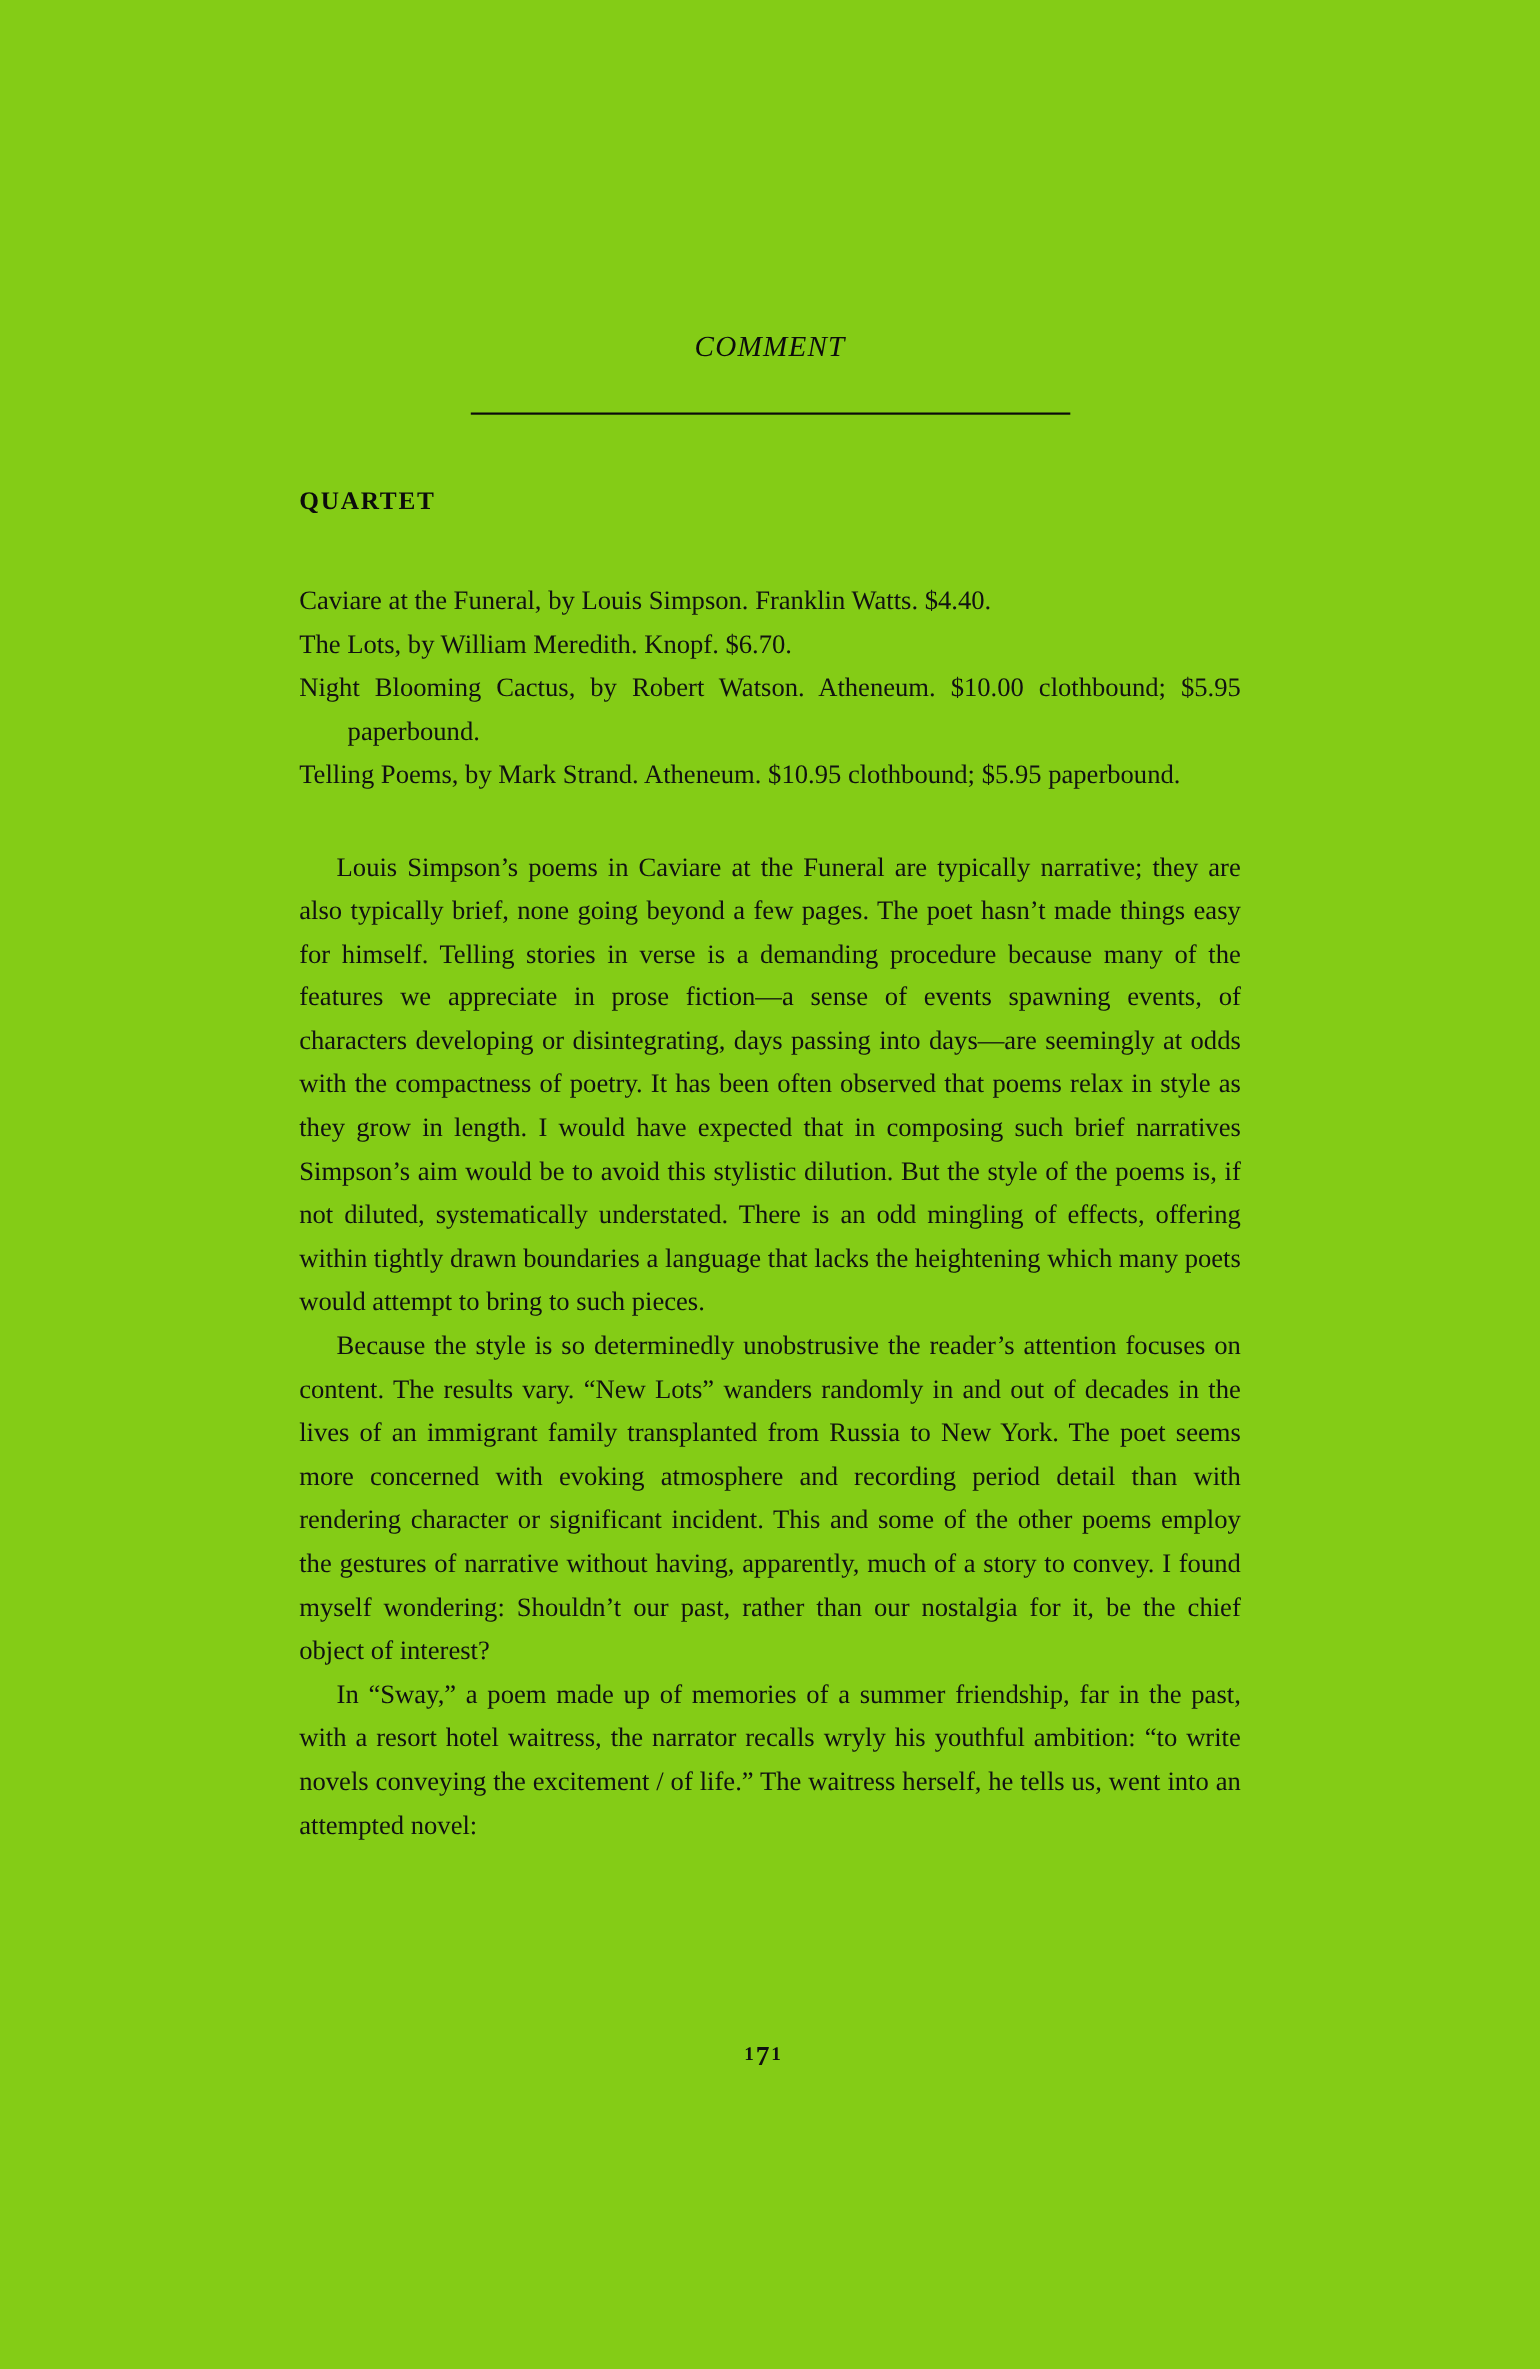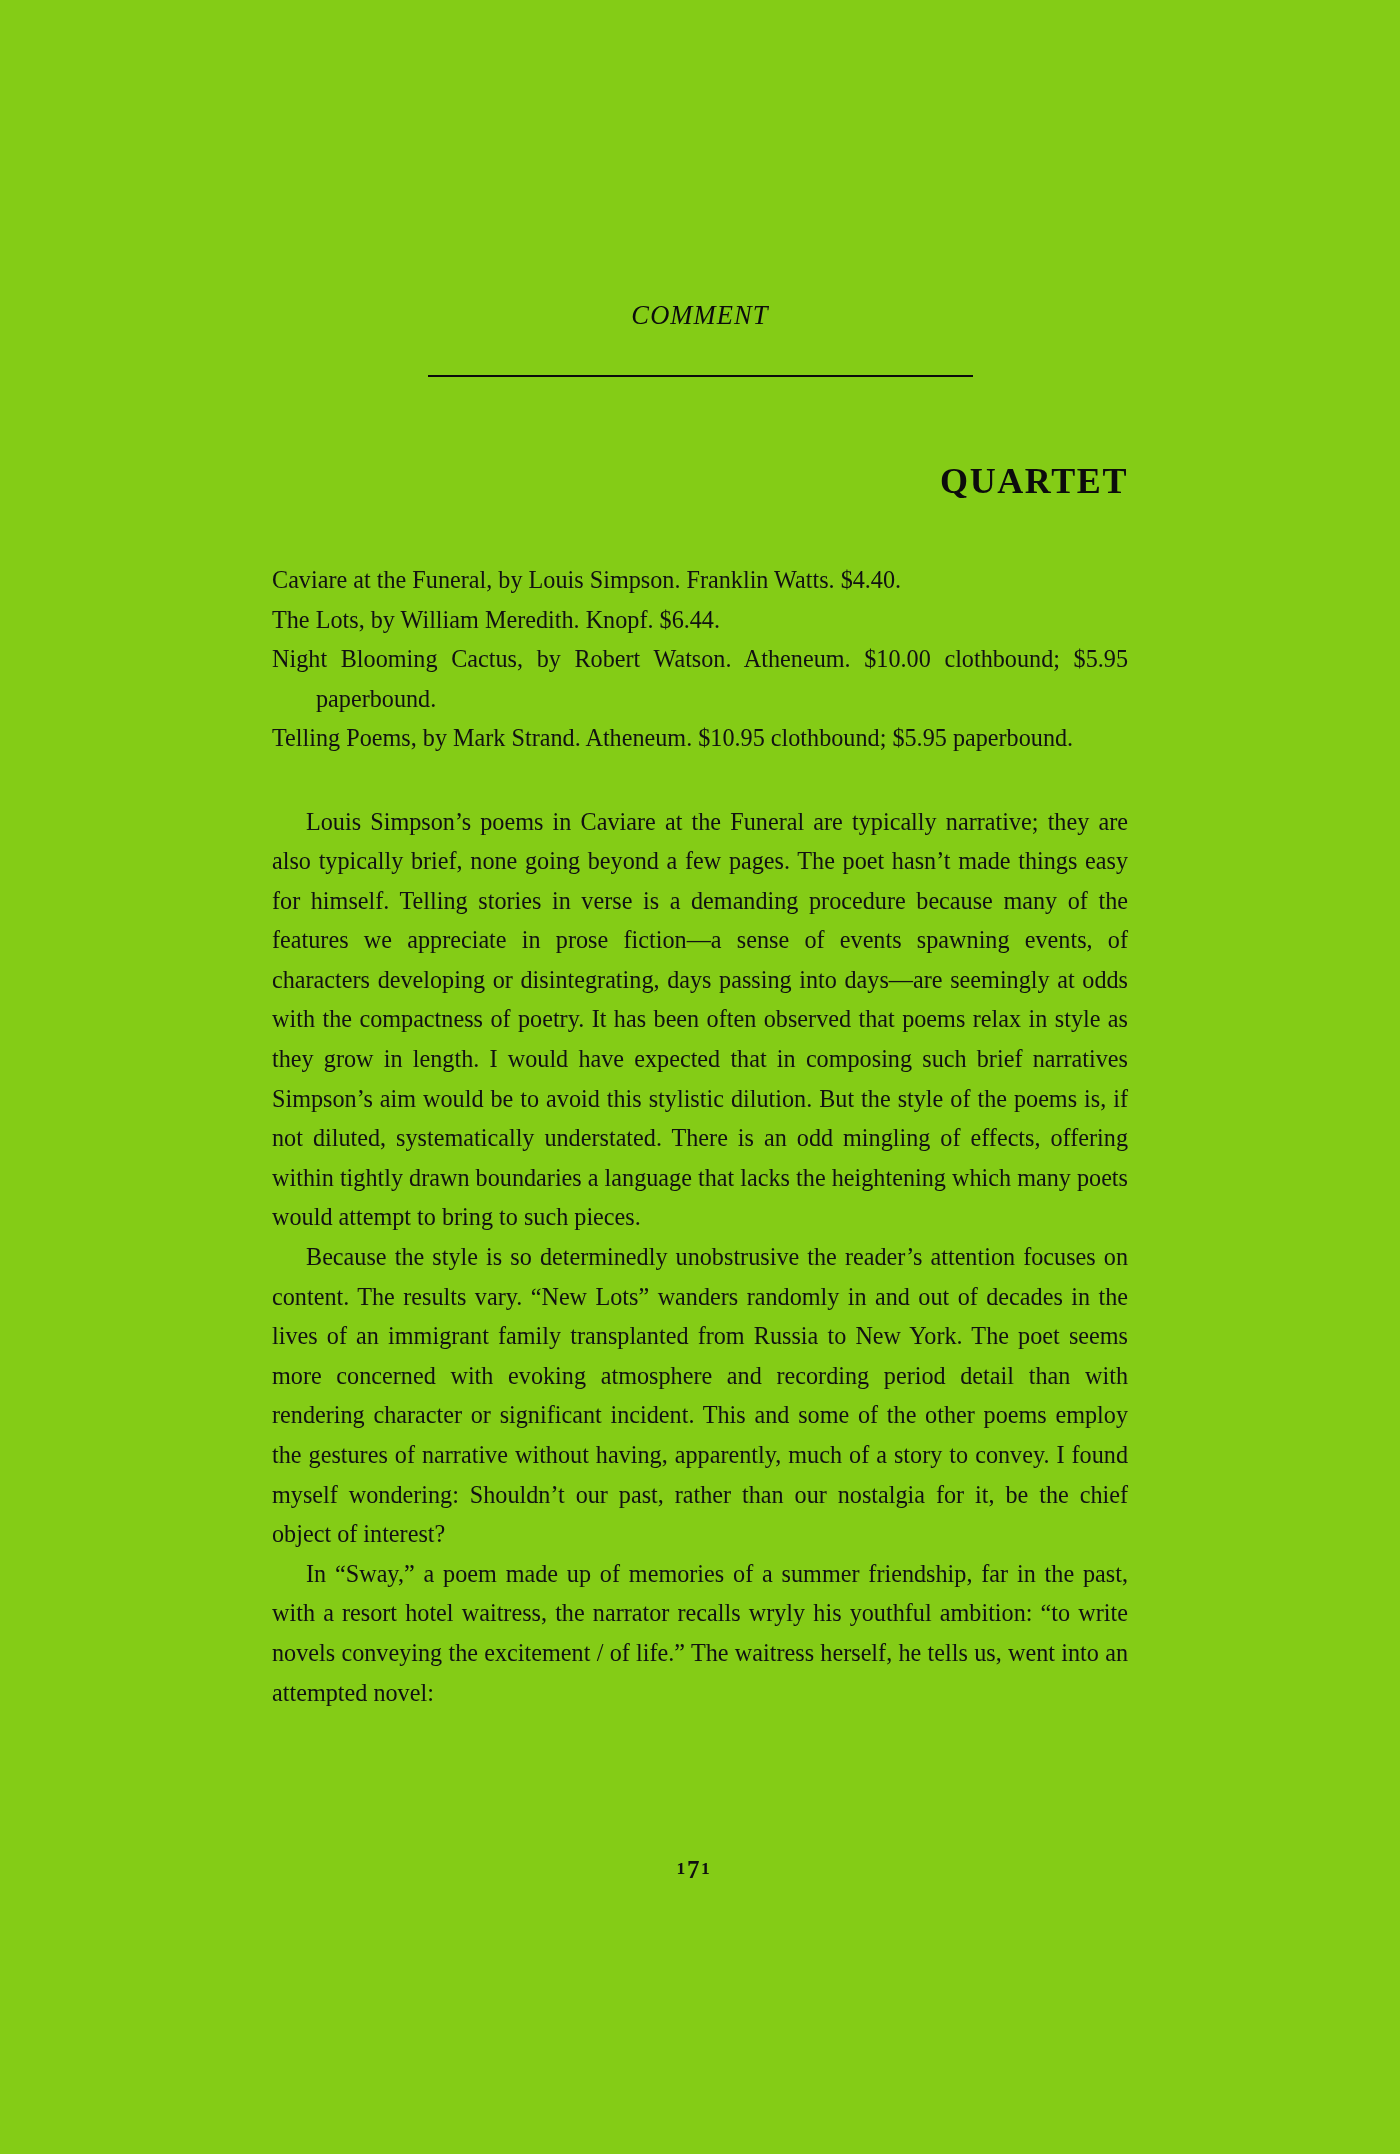--- a/index.html
+++ b/index.html
@@ -39,23 +39,23 @@
   }
   .head-rule {
     margin: 44px auto 0 auto;
     width: 545px;
     height: 2px;
     background: #0b0b0b;
   }
 
   
   .article-title {
-    margin-top: 83px;
-    text-align: right;
-    font-size: 36px;
+    margin-top: 66px;
+    text-align: left;
+    font-size: 23px;
     letter-spacing: 1.6px;
     color: #0c0c0c;
   }
 
   
   .biblio {
     margin-top: 58px;
     font-size: 24.2px;
     line-height: 39.5px;
     color: #111;
@@ -124,21 +124,21 @@
 
     <div class="head-rule"></div>
 
     <h1 class="article-title">QUARTET</h1>
 
     <div class="biblio">
       <p class="biblio-entry">
         <span class="ttl">Caviare at the Funeral,</span><span> by Louis Simpson. Franklin Watts. $4.40.</span>
       </p>
       <p class="biblio-entry">
-        <span class="ttl">The Lots,</span><span> by William Meredith. Knopf. $6.44.</span>
+        <span class="ttl">The Lots,</span><span> by William Meredith. Knopf. $6.70.</span>
       </p>
       <p class="biblio-entry justify">
         <span class="ttl">Night Blooming Cactus,</span><span> by Robert Watson. Atheneum. $10.00 clothbound; $5.95 paperbound.</span>
       </p>
       <p class="biblio-entry justify">
         <span class="ttl">Telling Poems,</span><span> by Mark Strand. Atheneum. $10.95 clothbound; $5.95 paperbound.</span>
       </p>
     </div>
 
     <div class="body-copy">

